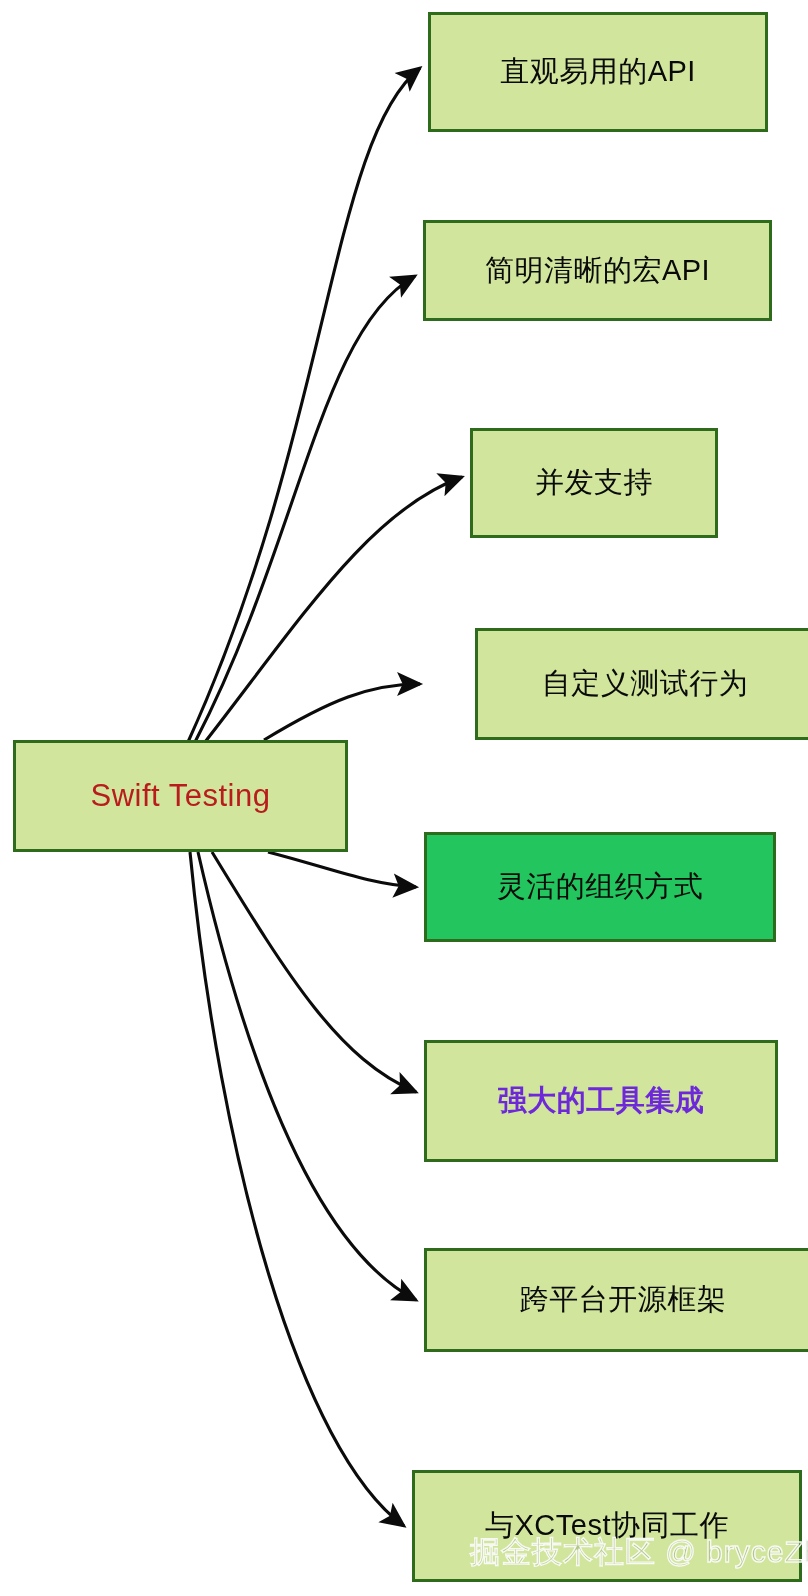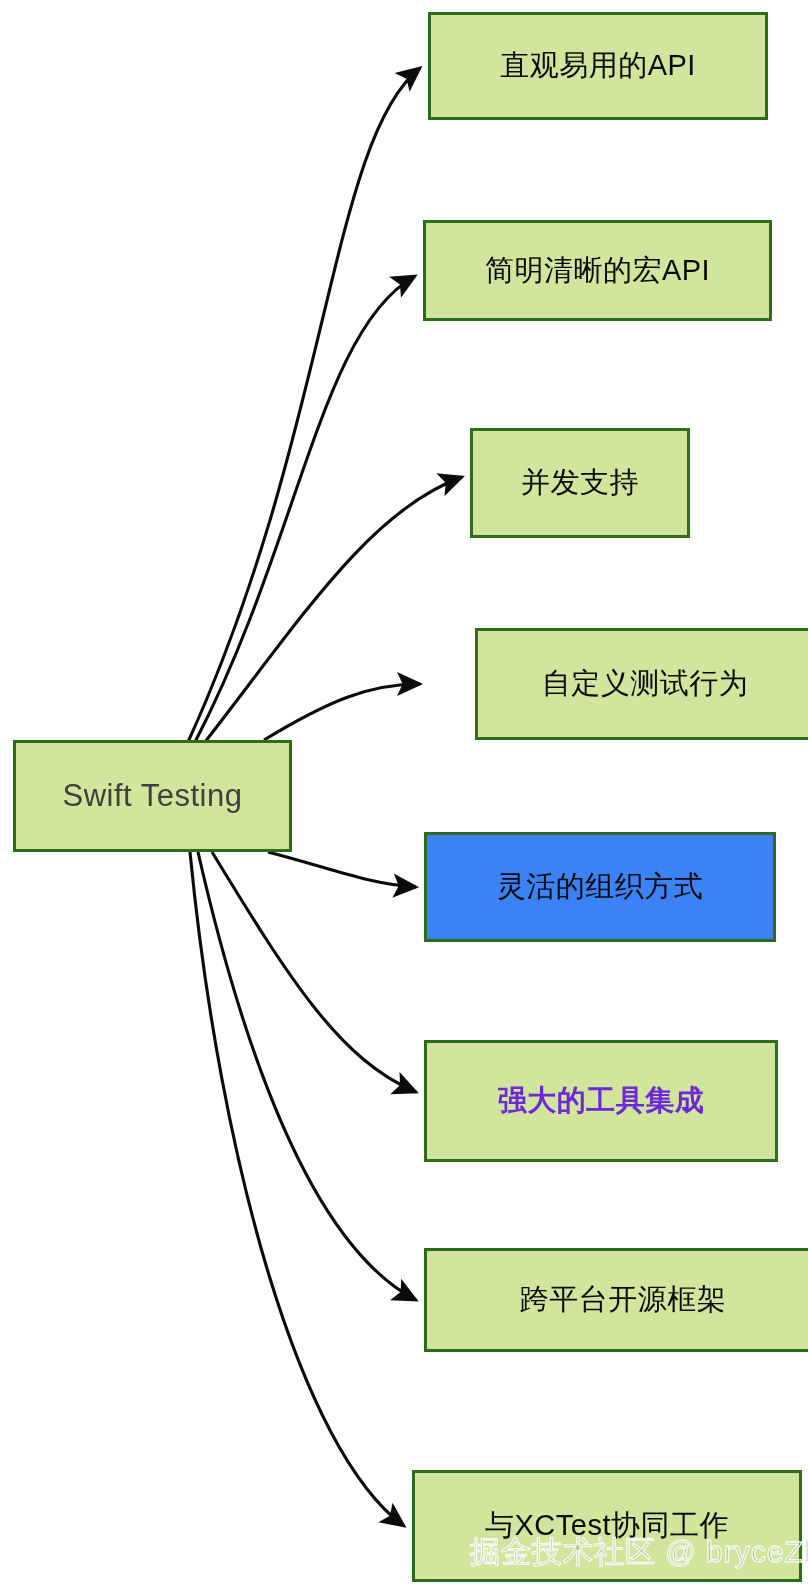--- a/index.html
+++ b/index.html
@@ -83,38 +83,38 @@
         <path class="edge-path" d="M 195 742 C 300 540 320 330 415 276" stroke="#0b0b0b" marker-end="url(#arrowhead)"></path>
         <path class="edge-path" d="M 205 742 C 300 620 370 510 462 477" stroke="#0b0b0b" marker-end="url(#arrowhead)"></path>
         <path class="edge-path" d="M 264 740 C 330 700 370 684 420 684" stroke="#0b0b0b" marker-end="url(#arrowhead)"></path>
         <path class="edge-path" d="M 268 852 C 330 868 368 884 416 887" stroke="#0b0b0b" marker-end="url(#arrowhead)"></path>
         <path class="edge-path" d="M 212 852 C 290 980 340 1060 416 1092" stroke="#0b0b0b" marker-end="url(#arrowhead)"></path>
         <path class="edge-path" d="M 198 852 C 250 1080 320 1250 416 1300" stroke="#0b0b0b" marker-end="url(#arrowhead)"></path>
         <path class="edge-path" d="M 190 852 C 220 1160 300 1450 404 1526" stroke="#0b0b0b" marker-end="url(#arrowhead)"></path>
       </g>
   </svg>
 
-  <div class="node node-root" id="root-node" style="left: 13px; top: 740px; width: 279px; height: 112px; background: rgb(209, 230, 156); border-color: rgb(46, 107, 28); color: #404040;">
+  <div class="node node-root" id="root-node" style="left: 13px; top: 740px; width: 335px; height: 112px; background: rgb(209, 230, 156); border-color: rgb(46, 107, 28); color: #b91c1c;">
     <span class="node-label">Swift Testing</span>
   </div>
 
   <div id="branch-nodes">
-      <div class="node" style="left: 428px; top: 12px; width: 340px; height: 108px; background: rgb(209, 230, 156); border-color: rgb(46, 107, 28); color: rgb(10, 10, 10);">
+      <div class="node" style="left: 428px; top: 12px; width: 340px; height: 120px; background: rgb(209, 230, 156); border-color: rgb(46, 107, 28); color: rgb(10, 10, 10);">
         <span class="node-label">直观易用的API</span>
       </div>
       <div class="node" style="left: 423px; top: 220px; width: 349px; height: 101px; background: rgb(209, 230, 156); border-color: rgb(46, 107, 28); color: rgb(10, 10, 10);">
         <span class="node-label">简明清晰的宏API</span>
       </div>
-      <div class="node" style="left: 470px; top: 428px; width: 220px; height: 110px; background: rgb(209, 230, 156); border-color: rgb(46, 107, 28); color: rgb(10, 10, 10);">
+      <div class="node" style="left: 470px; top: 428px; width: 248px; height: 110px; background: rgb(209, 230, 156); border-color: rgb(46, 107, 28); color: rgb(10, 10, 10);">
         <span class="node-label">并发支持</span>
       </div>
       <div class="node" style="left: 428px; top: 628px; width: 340px; height: 112px; background: rgb(209, 230, 156); border-color: rgb(46, 107, 28); color: rgb(10, 10, 10); margin-left: 47px;">
         <span class="node-label">自定义测试行为</span>
       </div>
-      <div class="node" style="left: 424px; top: 832px; width: 352px; height: 110px; background: #3b82f6; border-color: rgb(46, 107, 28); color: rgb(10, 10, 10);">
+      <div class="node" style="left: 424px; top: 832px; width: 352px; height: 110px; background: #22c55e; border-color: rgb(46, 107, 28); color: rgb(10, 10, 10);">
         <span class="node-label">灵活的组织方式</span>
       </div>
       <div class="node" style="left: 424px; top: 1040px; width: 354px; height: 122px; background: rgb(209, 230, 156); border-color: rgb(46, 107, 28); color: #6d28d9; font-weight: bold;">
         <span class="node-label">强大的工具集成</span>
       </div>
       <div class="node" style="left: 424px; top: 1248px; width: 398px; height: 104px; background: rgb(209, 230, 156); border-color: rgb(46, 107, 28); color: rgb(10, 10, 10);">
         <span class="node-label">跨平台开源框架</span>
       </div>
       <div class="node" style="left: 412px; top: 1470px; width: 390px; height: 112px; background: rgb(209, 230, 156); border-color: rgb(46, 107, 28); color: rgb(10, 10, 10); text-align: right;">
         <span class="node-label">与XCTest协同工作</span>

